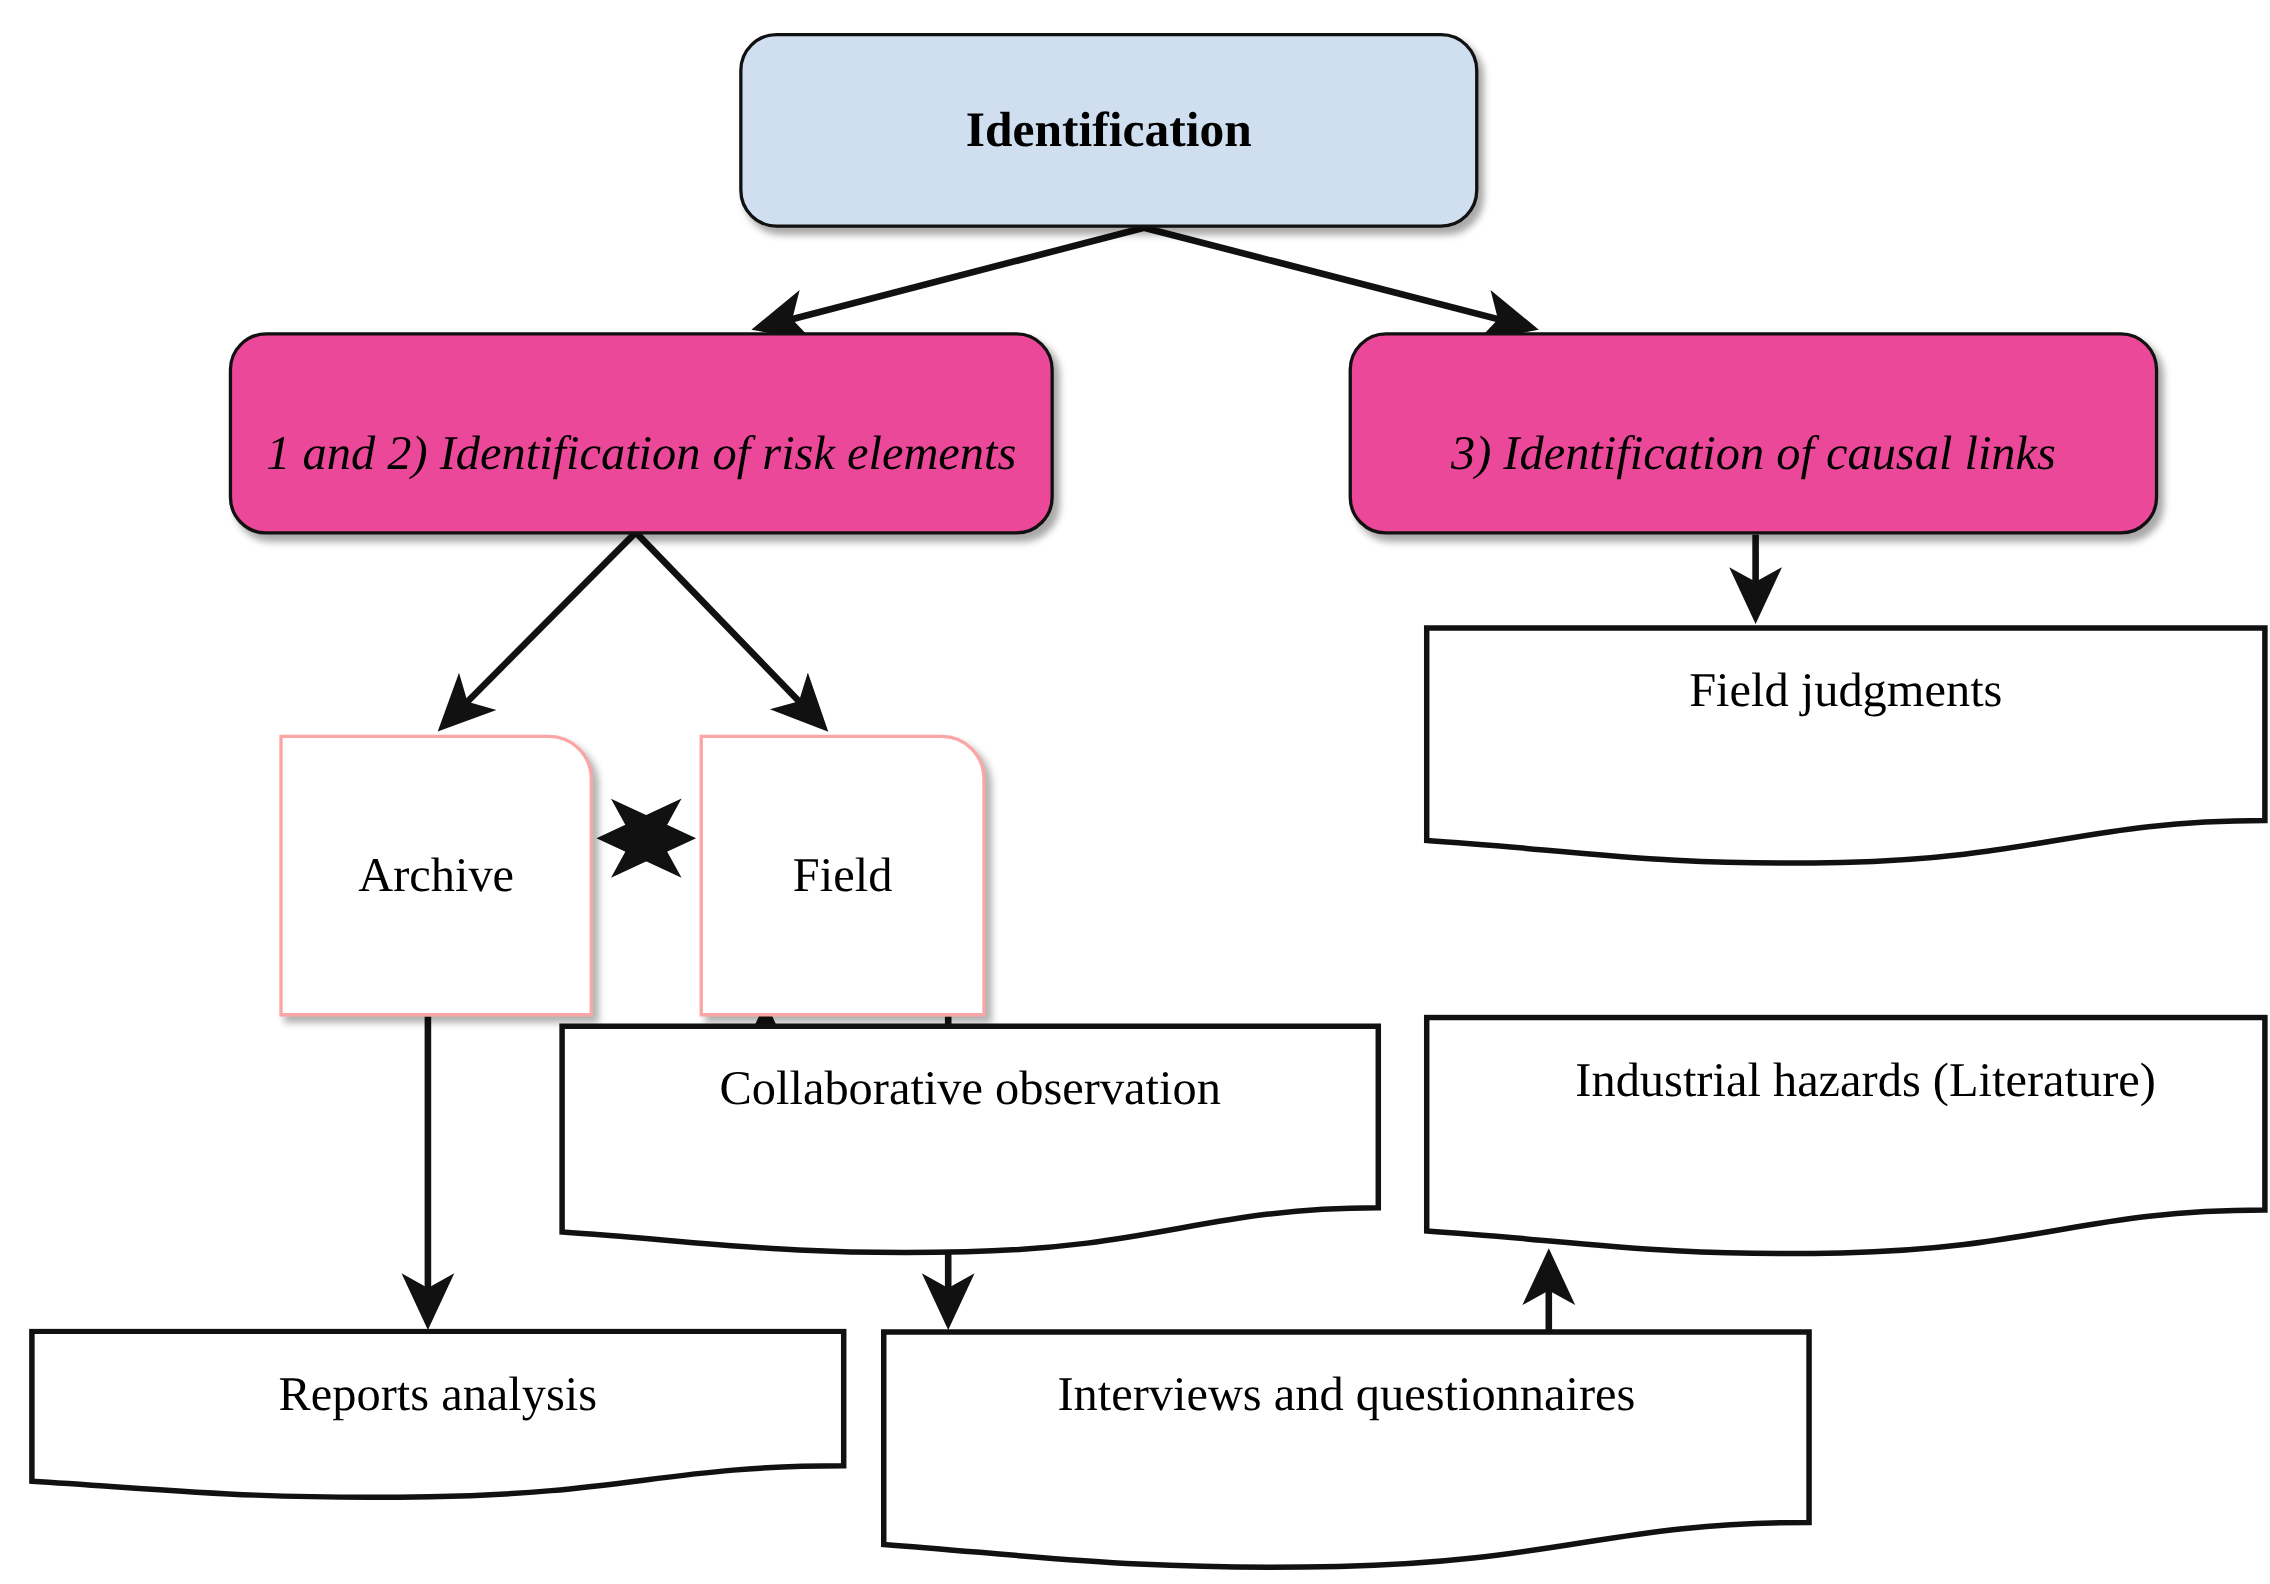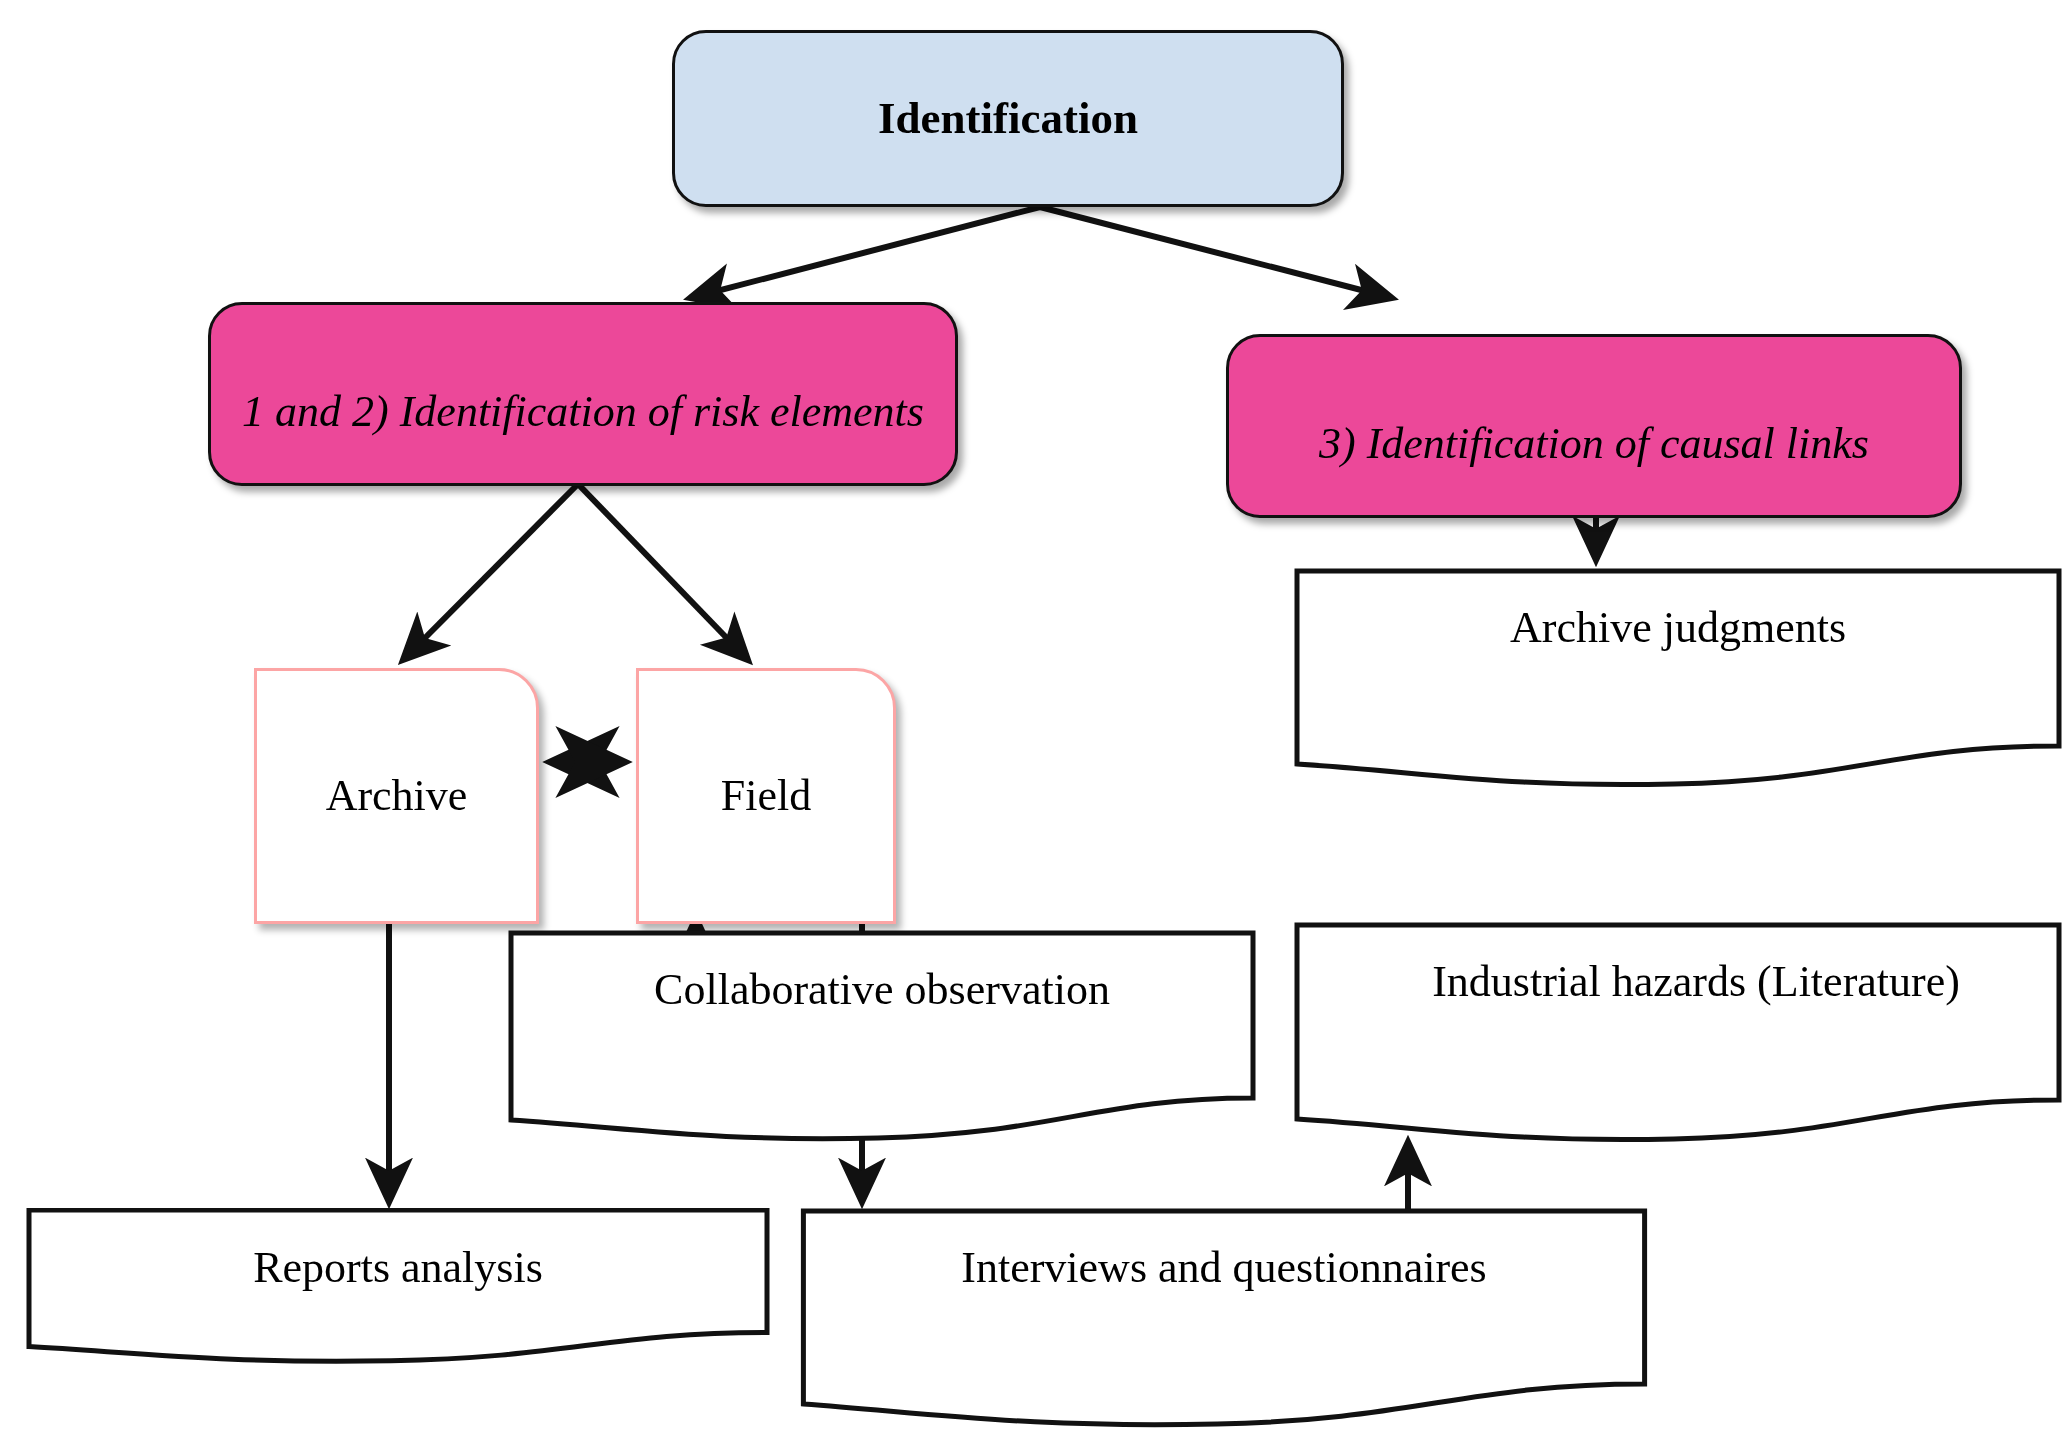--- a/index.html
+++ b/index.html
@@ -141,37 +141,37 @@
   </svg>
 
   <div class="node rounded blue" style="left:672px; top:30px; width:672px; height:177px;">
     <span class="label">Identification</span>
   </div>
 
   <div class="node rounded grey" style="left:208px; top:302px; width:750px; height:184px;">
     <span class="label">1 and 2) Identification of risk elements</span>
   </div>
 
-  <div class="node rounded grey" style="left:1226px; top:302px; width:736px; height:184px;margin-top:32px;">
+  <div class="node rounded grey" style="left:1226px; top:302px; width:736px; height:184px;">
     <span class="label">3) Identification of causal links</span>
   </div>
 
   <div class="node corner-box" style="left:254px; top:668px; width:285px; height:256px;">
     <span class="label">Archive</span>
   </div>
 
   <div class="node corner-box" style="left:636px; top:668px; width:260px; height:256px;">
     <span class="label">Field</span>
   </div>
 
   <div class="node doc" style="left:1294px; top:568px; width:768px; height:228px;">
     <svg class="doc-svg" viewBox="0 0 768 228" preserveAspectRatio="none">
       <path d="M3,3 L765,3 L765,178 C600,178 560,212 380,216 C210,220 130,204 3,196 Z" fill="#ffffff" stroke="#111111" stroke-width="5" vector-effect="non-scaling-stroke"></path>
     </svg>
-    <span class="label">Archive judgments</span>
+    <span class="label">Field judgments</span>
   </div>
 
   <div class="node doc" style="left:478px; top:930px; width:748px; height:222px;margin-left:30px;">
     <svg class="doc-svg" viewBox="0 0 748 222" preserveAspectRatio="none">
       <path d="M3,3 L745,3 L745,168 C590,168 545,204 370,208 C205,212 125,198 3,190 Z" fill="#ffffff" stroke="#111111" stroke-width="5" vector-effect="non-scaling-stroke"></path>
     </svg>
     <span class="label">Collaborative observation</span>
   </div>
 
   <div class="node doc" style="left:1294px; top:922px; width:768px; height:230px;padding-left:36px;">

